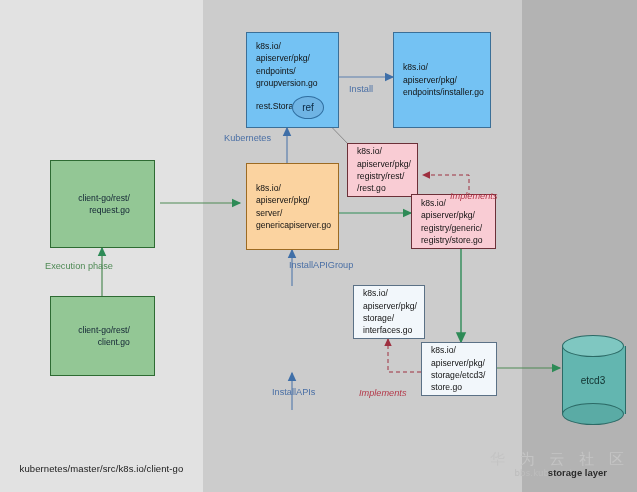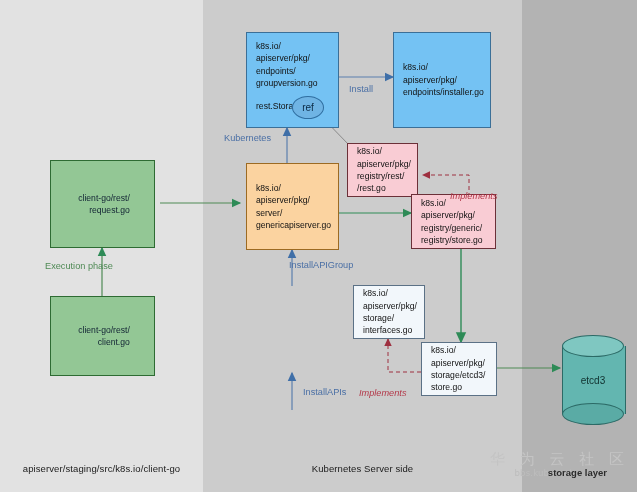--- a/index.html
+++ b/index.html
@@ -158,28 +158,27 @@
   </div>
 
   <div class="elabel el-green" style="left:45px;top:261px;">Execution phase</div>
 
   <div class="elabel el-blue" style="left:349px;top:84px;">Install</div>
 
   <div class="elabel el-blue" style="left:224px;top:133px;">Kubernetes</div>
 
   <div class="elabel el-blue" style="left:289px;top:260px;">InstallAPIGroup</div>
 
-  <div class="elabel el-blue" style="left:303px;top:387px;">InstallAPIs</div>
+  <div class="elabel el-blue" style="left:272px;top:387px;">InstallAPIs</div>
 
   <div class="elabel el-red" style="left:450px;top:176px;">Implements</div>
 
   <div class="elabel el-red" style="left:359px;top:373px;">Implements</div>
 
-  <div class="panel-label" style="left:0;width:203px;">apiserver/staging/src/k8s.io/client-go</div>
-  <div class="panel-label" style="left:203px;width:319px;">Kubernetes Server side</div>
+  <div class="panel-label" style="left:0;width:203px;">kubernetes/master/src/k8s.io/client-go</div>
 
   <div class="wm">
     <div class="cn">华 为 云 社 区</div>
     <div class="url">bbs.kubernetes.com</div>
   </div>
   <div class="wm-over">storage layer</div>
 
 </div>
 
 </body></html>

